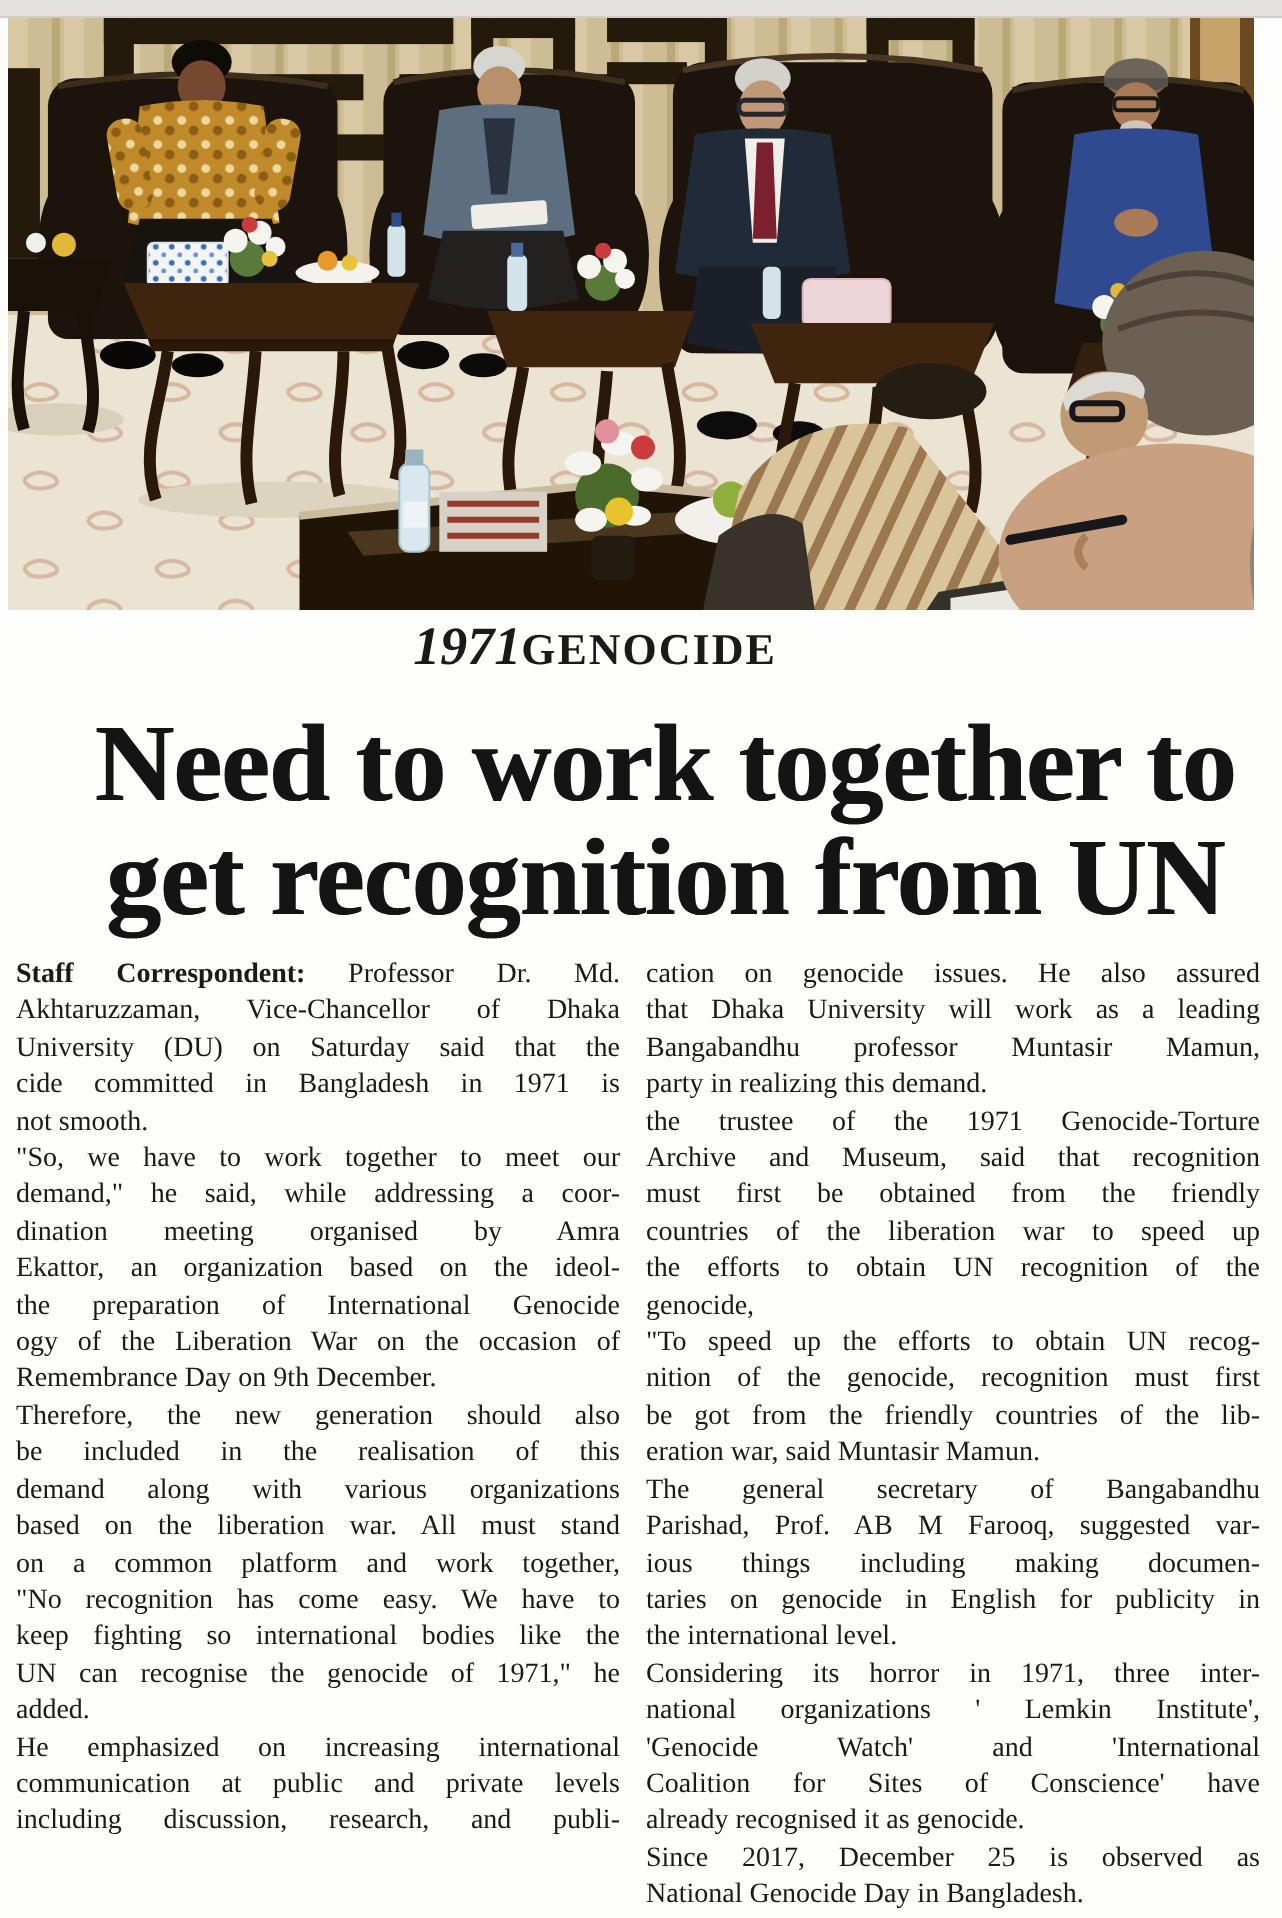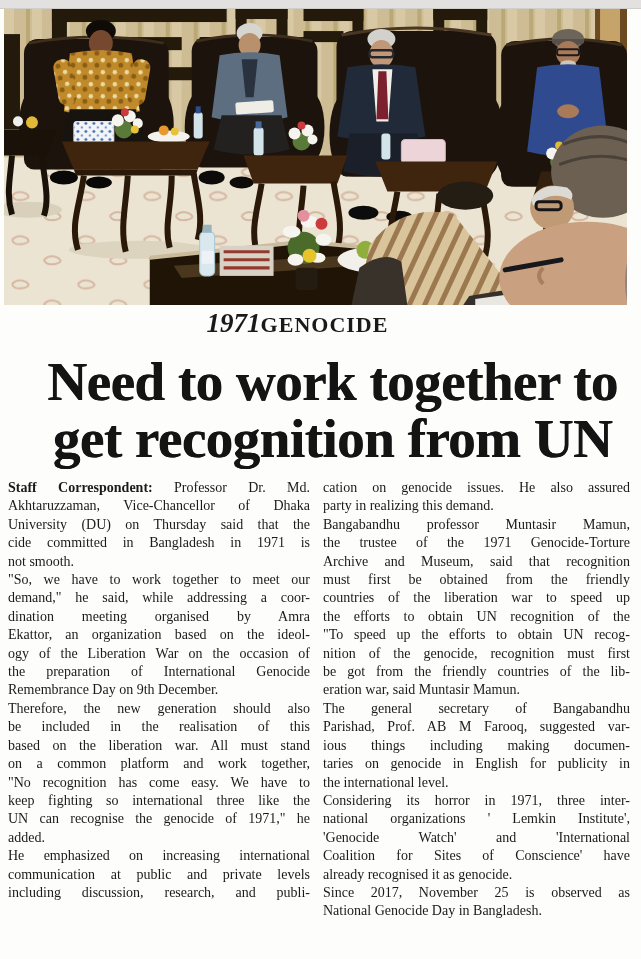--- a/index.html
+++ b/index.html
@@ -298,63 +298,66 @@
 
   <h1 class="headline">
     <span class="hl">Need to work together to</span>
     <span class="hl">get recognition from UN</span>
   </h1>
 
   <div class="body-cols">
     <div class="col" id="col-0">
         <div class="bodyline"><b>Staff Correspondent:</b> Professor Dr. Md.</div>
         <div class="bodyline">Akhtaruzzaman, Vice-Chancellor of Dhaka</div>
-        <div class="bodyline">University (DU) on Thursday said that the</div>
+        <div class="bodyline">University (DU) on Saturday said that the</div>
         <div class="bodyline">cide committed in Bangladesh in 1971 is</div>
         <div class="bodyline pend">not smooth.</div>
         <div class="bodyline">"So, we have to work together to meet our</div>
         <div class="bodyline">demand," he said, while addressing a coor-</div>
         <div class="bodyline">dination meeting organised by Amra</div>
         <div class="bodyline">Ekattor, an organization based on the ideol-</div>
+        <div class="bodyline">the preparation of International Genocide</div>
         <div class="bodyline">ogy of the Liberation War on the occasion of</div>
-        <div class="bodyline">the preparation of International Genocide</div>
         <div class="bodyline pend">Remembrance Day on 9th December.</div>
         <div class="bodyline">Therefore, the new generation should also</div>
         <div class="bodyline">be included in the realisation of this</div>
+        <div class="bodyline">demand along with various organizations</div>
         <div class="bodyline">based on the liberation war. All must stand</div>
         <div class="bodyline">on a common platform and work together,</div>
         <div class="bodyline">"No recognition has come easy. We have to</div>
-        <div class="bodyline">keep fighting so international three like the</div>
+        <div class="bodyline">keep fighting so international bodies like the</div>
         <div class="bodyline">UN can recognise the genocide of 1971," he</div>
         <div class="bodyline pend">added.</div>
         <div class="bodyline">He emphasized on increasing international</div>
         <div class="bodyline">communication at public and private levels</div>
         <div class="bodyline">including discussion, research, and publi-</div>
       </div>
     <div class="col" id="col-1">
         <div class="bodyline">cation on genocide issues. He also assured</div>
+        <div class="bodyline">that Dhaka University will work as a leading</div>
+        <div class="bodyline">Bangabandhu professor Muntasir Mamun,</div>
         <div class="bodyline pend">party in realizing this demand.</div>
-        <div class="bodyline">Bangabandhu professor Muntasir Mamun,</div>
         <div class="bodyline">the trustee of the 1971 Genocide-Torture</div>
         <div class="bodyline">Archive and Museum, said that recognition</div>
         <div class="bodyline">must first be obtained from the friendly</div>
         <div class="bodyline">countries of the liberation war to speed up</div>
         <div class="bodyline">the efforts to obtain UN recognition of the</div>
+        <div class="bodyline pend">genocide,</div>
         <div class="bodyline">"To speed up the efforts to obtain UN recog-</div>
         <div class="bodyline">nition of the genocide, recognition must first</div>
         <div class="bodyline">be got from the friendly countries of the lib-</div>
         <div class="bodyline pend">eration war, said Muntasir Mamun.</div>
         <div class="bodyline">The general secretary of Bangabandhu</div>
         <div class="bodyline">Parishad, Prof. AB M Farooq, suggested var-</div>
         <div class="bodyline">ious things including making documen-</div>
         <div class="bodyline">taries on genocide in English for publicity in</div>
         <div class="bodyline pend">the international level.</div>
         <div class="bodyline">Considering its horror in 1971, three inter-</div>
         <div class="bodyline">national organizations ' Lemkin Institute',</div>
         <div class="bodyline">'Genocide Watch' and 'International</div>
         <div class="bodyline">Coalition for Sites of Conscience' have</div>
         <div class="bodyline pend">already recognised it as genocide.</div>
-        <div class="bodyline">Since 2017, November 25 is observed as</div>
+        <div class="bodyline">Since 2017, December 25 is observed as</div>
         <div class="bodyline pend">National Genocide Day in Bangladesh.</div>
       </div>
   </div>
 
 </div>
 
 </body></html>

